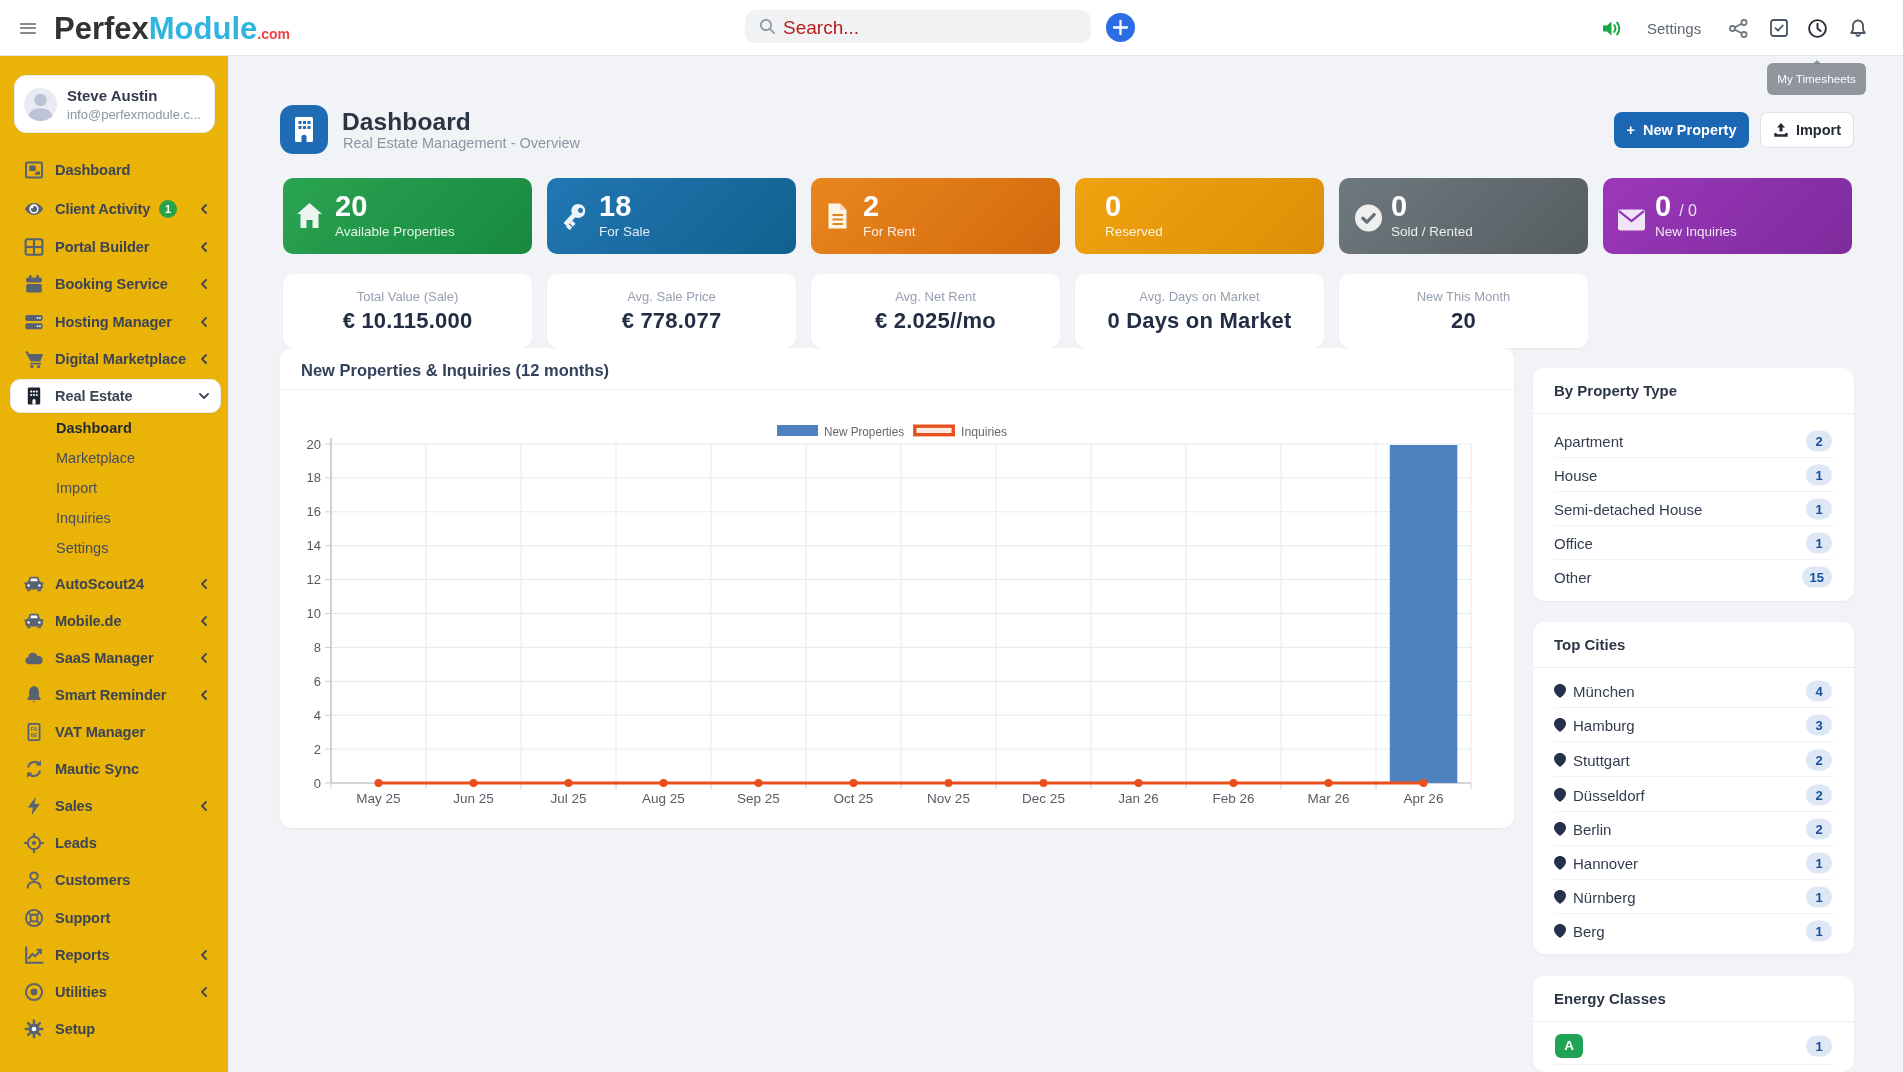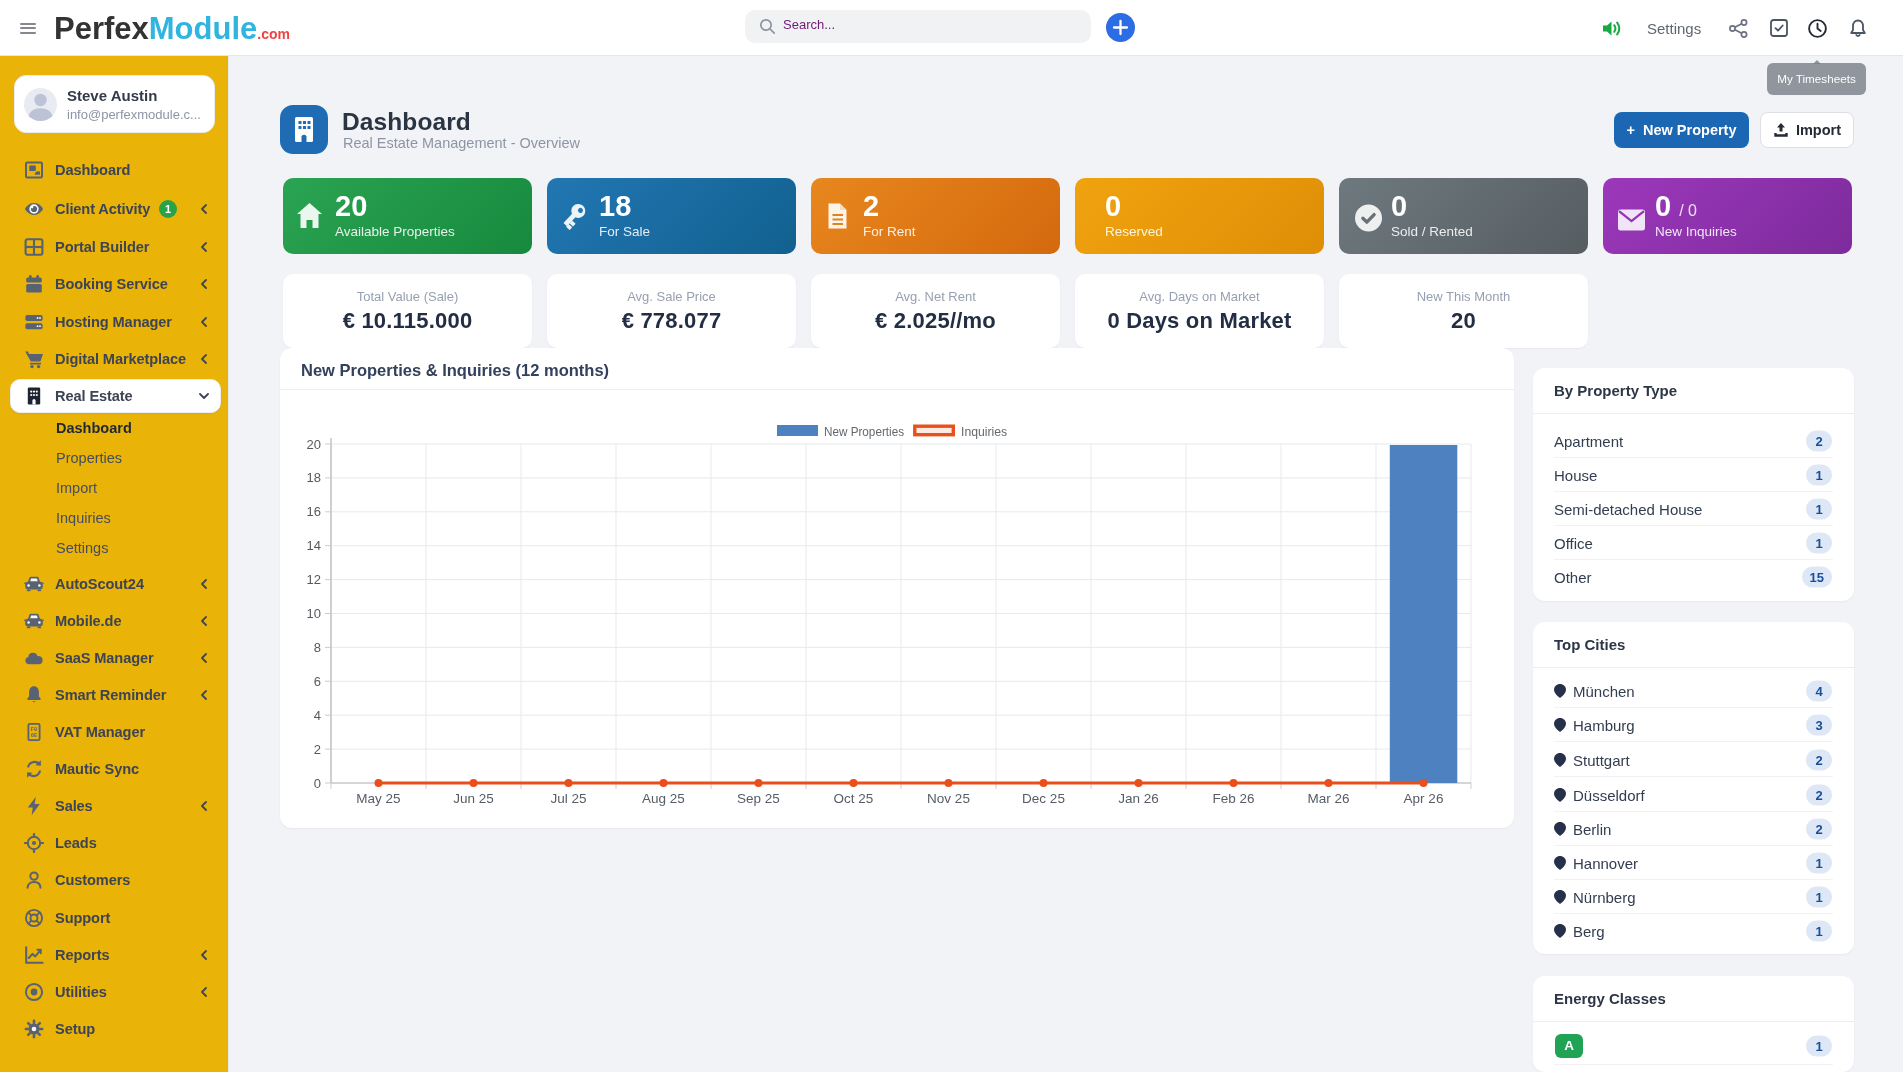--- a/index.html
+++ b/index.html
@@ -7,21 +7,21 @@
 body { font-family:"Liberation Sans", sans-serif; background:#f2f3f7; position:relative; }
 
 
 #topbar { position:absolute; left:0; top:0; width:1903px; height:56px; background:#fff; border-bottom:1px solid #e4e7ec; z-index:5; }
 #burger { position:absolute; left:20px; top:23px; width:16px; height:11px; }
 #burger span { display:block; height:2px; background:#85898f; margin-bottom:2.4px; border-radius:1px;}
 #logo { position:absolute; left:54px; top:11px; font-weight:700; font-size:31px; letter-spacing:0px; color:#333333; }
 #logo .mod { color:#30b4e0; }
 #logo .com { color:#ef4444; font-size:14px; letter-spacing:0; }
 #search { position:absolute; left:745px; top:10px; width:346px; height:33px; background:#f0f2f4; border-radius:10px; }
-#search .ph { position:absolute; left:38px; top:7px; font-size:13px; color:#701a75;text-align:center; }
+#search .ph { position:absolute; left:38px; top:7px; font-size:19px; color:#b91c1c;text-align:center; }
 #plusbtn { position:absolute; left:1106px; top:13px; width:29px; height:29px; border-radius:50%; background:#2c6ce4; color:#fff; text-align:center; line-height:27px; font-size:21px; font-weight:400;}
 #tb-settings { position:absolute; left:1647px; top:20px; font-size:15px; color:#5f6673; }
 .tb-ic { position:absolute; top:19px; }
 
 
 #tooltip { position:absolute; left:1767px; top:63px; width:99px; height:32px; background:rgba(123,129,138,0.82); border-radius:6px; color:#fdfdfe; font-size:11.7px; text-align:center; line-height:32px; z-index:6;}
 #tooltip:before { content:""; position:absolute; left:46px; top:-7px; border:4px solid transparent; border-bottom:4px solid rgba(123,129,138,0.82); }
 
 
 #sidebar { position:absolute; left:0; top:56px; width:229px; height:1016px; background:#eab308; border-right:1px solid #e4e7ec; }
@@ -365,21 +365,21 @@
             <rect x="8.7" y="0.6" width="2.6" height="4.4" rx="1.1" transform="rotate(225 10 10)"></rect>
             <rect x="8.7" y="0.6" width="2.6" height="4.4" rx="1.1" transform="rotate(270 10 10)"></rect>
             <rect x="8.7" y="0.6" width="2.6" height="4.4" rx="1.1" transform="rotate(315 10 10)"></rect>
             <circle cx="10" cy="10" r="5.6"></circle>
           </g>
           <circle cx="10" cy="10" r="2.3" fill="#f8f9fa"></circle>
         </svg>
         <div class="tx">Setup</div>
       </div>
   <div class="smi on" style="top:364px">Dashboard</div>
-  <div class="smi" style="top:394px">Properties</div>
+  <div class="smi" style="top:394px">Marketplace</div>
   <div class="smi" style="top:424px">Import</div>
   <div class="smi" style="top:454px">Inquiries</div>
   <div class="smi" style="top:484px">Settings</div>
   </div>
 </div>
 
 <div id="hicon"><svg width="48" height="49" viewBox="0 0 48 49">
       <rect x="15" y="12" width="18" height="25" rx="1.5" fill="#fff"></rect>
       <g fill="#1f6cb5">
         <rect x="18.5" y="16" width="3" height="3"></rect>

